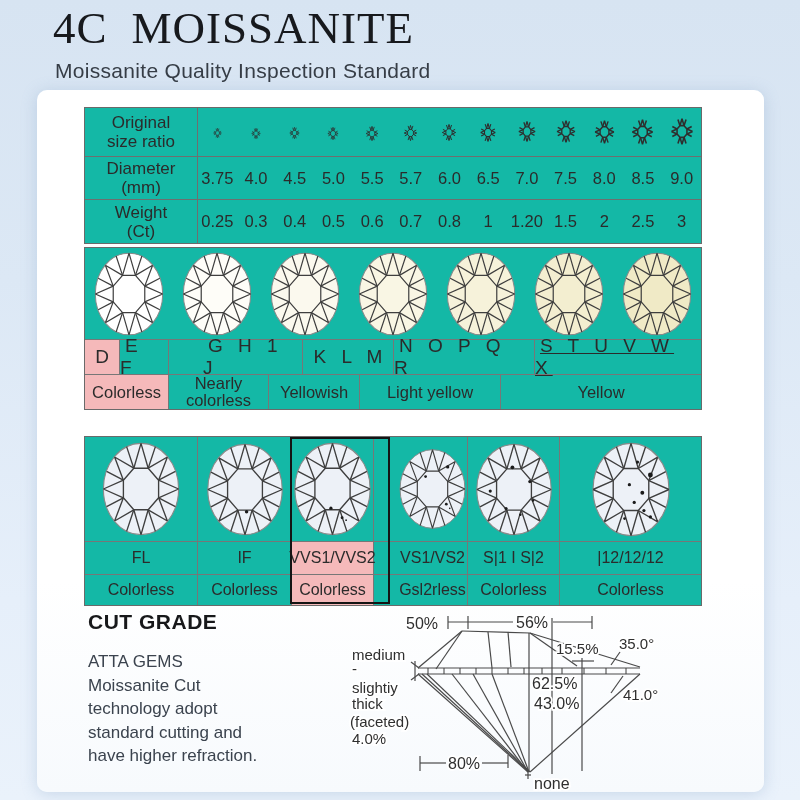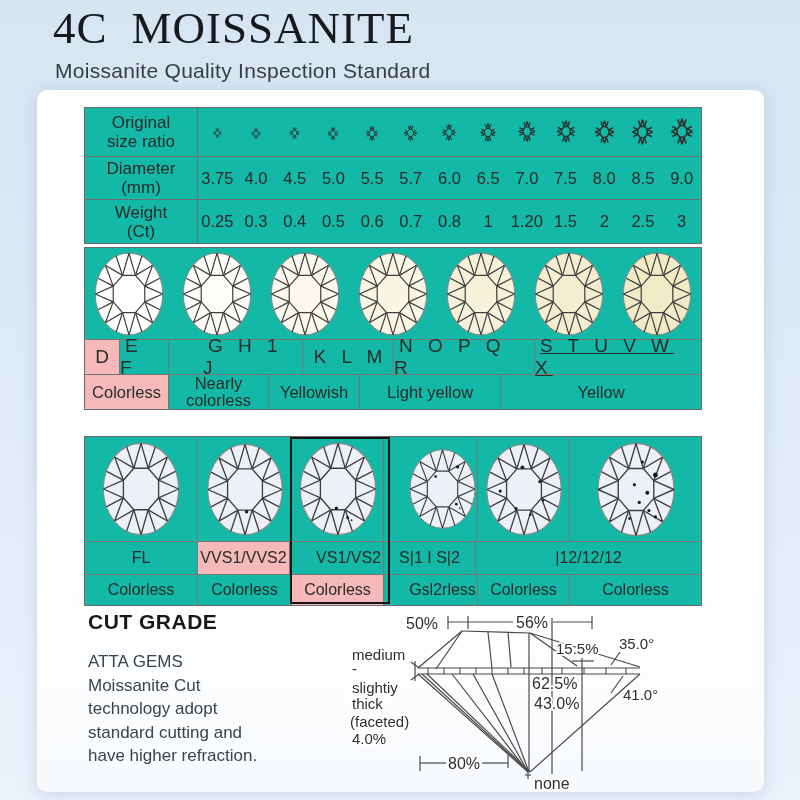--- a/index.html
+++ b/index.html
@@ -43,21 +43,21 @@
   .w-colorless{width:84px;}.w-nearly{width:100px;}.w-yellowish{width:91px;}.w-lightyellow{width:141px;}.w-yellow{flex:1;}
   .pink{background:#f5b9ba;}
   
   .panel-clarity{top:420px;height:170px;display:flex;flex-direction:column;margin-top:16px;}
   .cl-gems-row{height:104px;border-bottom:1.5px solid #777;display:flex;}
   .cl-grades-row{height:32px;display:flex;border-bottom:1.5px solid #777;}
   .cl-colors-row{flex:1;display:flex;}
   .clcell{display:flex;align-items:center;justify-content:center;box-sizing:border-box;
           border-right:1.5px solid #777;font-size:16px;}
   .clcell:last-child{border-right:none;}
-  .cw1{width:113px;}.cw2{width:94px;}.cw3{width:92px;}.cw4{width:94px;padding-left:24px;}.cw5{width:92px;}.cw6{flex:1;}
+  .cw1{width:113px;}.cw2{width:94px;}.cw3{width:82px;}.cw4{width:94px;padding-left:24px;}.cw5{width:92px;}.cw6{flex:1;}
   .highlight-box{position:absolute;left:205px;top:0;width:100px;height:167px;
                  border:2.5px solid #141414;box-sizing:border-box;pointer-events:none;}
   
   .cut-heading{position:absolute;left:88px;top:610px;font-size:21px;font-weight:bold;
                letter-spacing:.5px;color:#17181a;}
   .cut-desc{position:absolute;left:88px;top:650px;font-size:17px;line-height:23.5px;color:#3b434e;}
   .cut-diagram{position:absolute;left:332px;top:598px;}
   .cut-diagram text{font-family:"Liberation Sans", sans-serif;fill:#2f2f2f;
                     paint-order:stroke fill;stroke:#ffffff;stroke-width:3.5px;}
   .cut-diagram .dl{font-size:16px;}
@@ -279,20 +279,21 @@
             <circle cx="64" cy="64" r="2.4" fill="#1b1b1b"></circle>
             <circle cx="54" cy="76" r="2" fill="#1b1b1b"></circle>
             <circle cx="66" cy="86" r="2" fill="#1b1b1b"></circle>
             <circle cx="42" cy="96" r="1.6" fill="#1b1b1b"></circle>
             <circle cx="74" cy="94" r="2" fill="#1b1b1b"></circle>
           </svg>
       </div>
     </div>
     <div class="cl-grades-row">
       <div class="clcell cw1">FL</div>
+      <div class="clcell cw2">IF</div>
       <div class="clcell cw3 pink">VVS1/VVS2</div>
       <div class="clcell cw4">VS1/VS2</div>
       <div class="clcell cw5">S|1 I S|2</div>
       <div class="clcell cw6">|12/12/12</div>
     </div>
     <div class="cl-colors-row">
       <div class="clcell cw1">Colorless</div>
       <div class="clcell cw2">Colorless</div>
       <div class="clcell cw3 pink">Colorless</div>
       <div class="clcell cw4">Gsl2rless</div>

